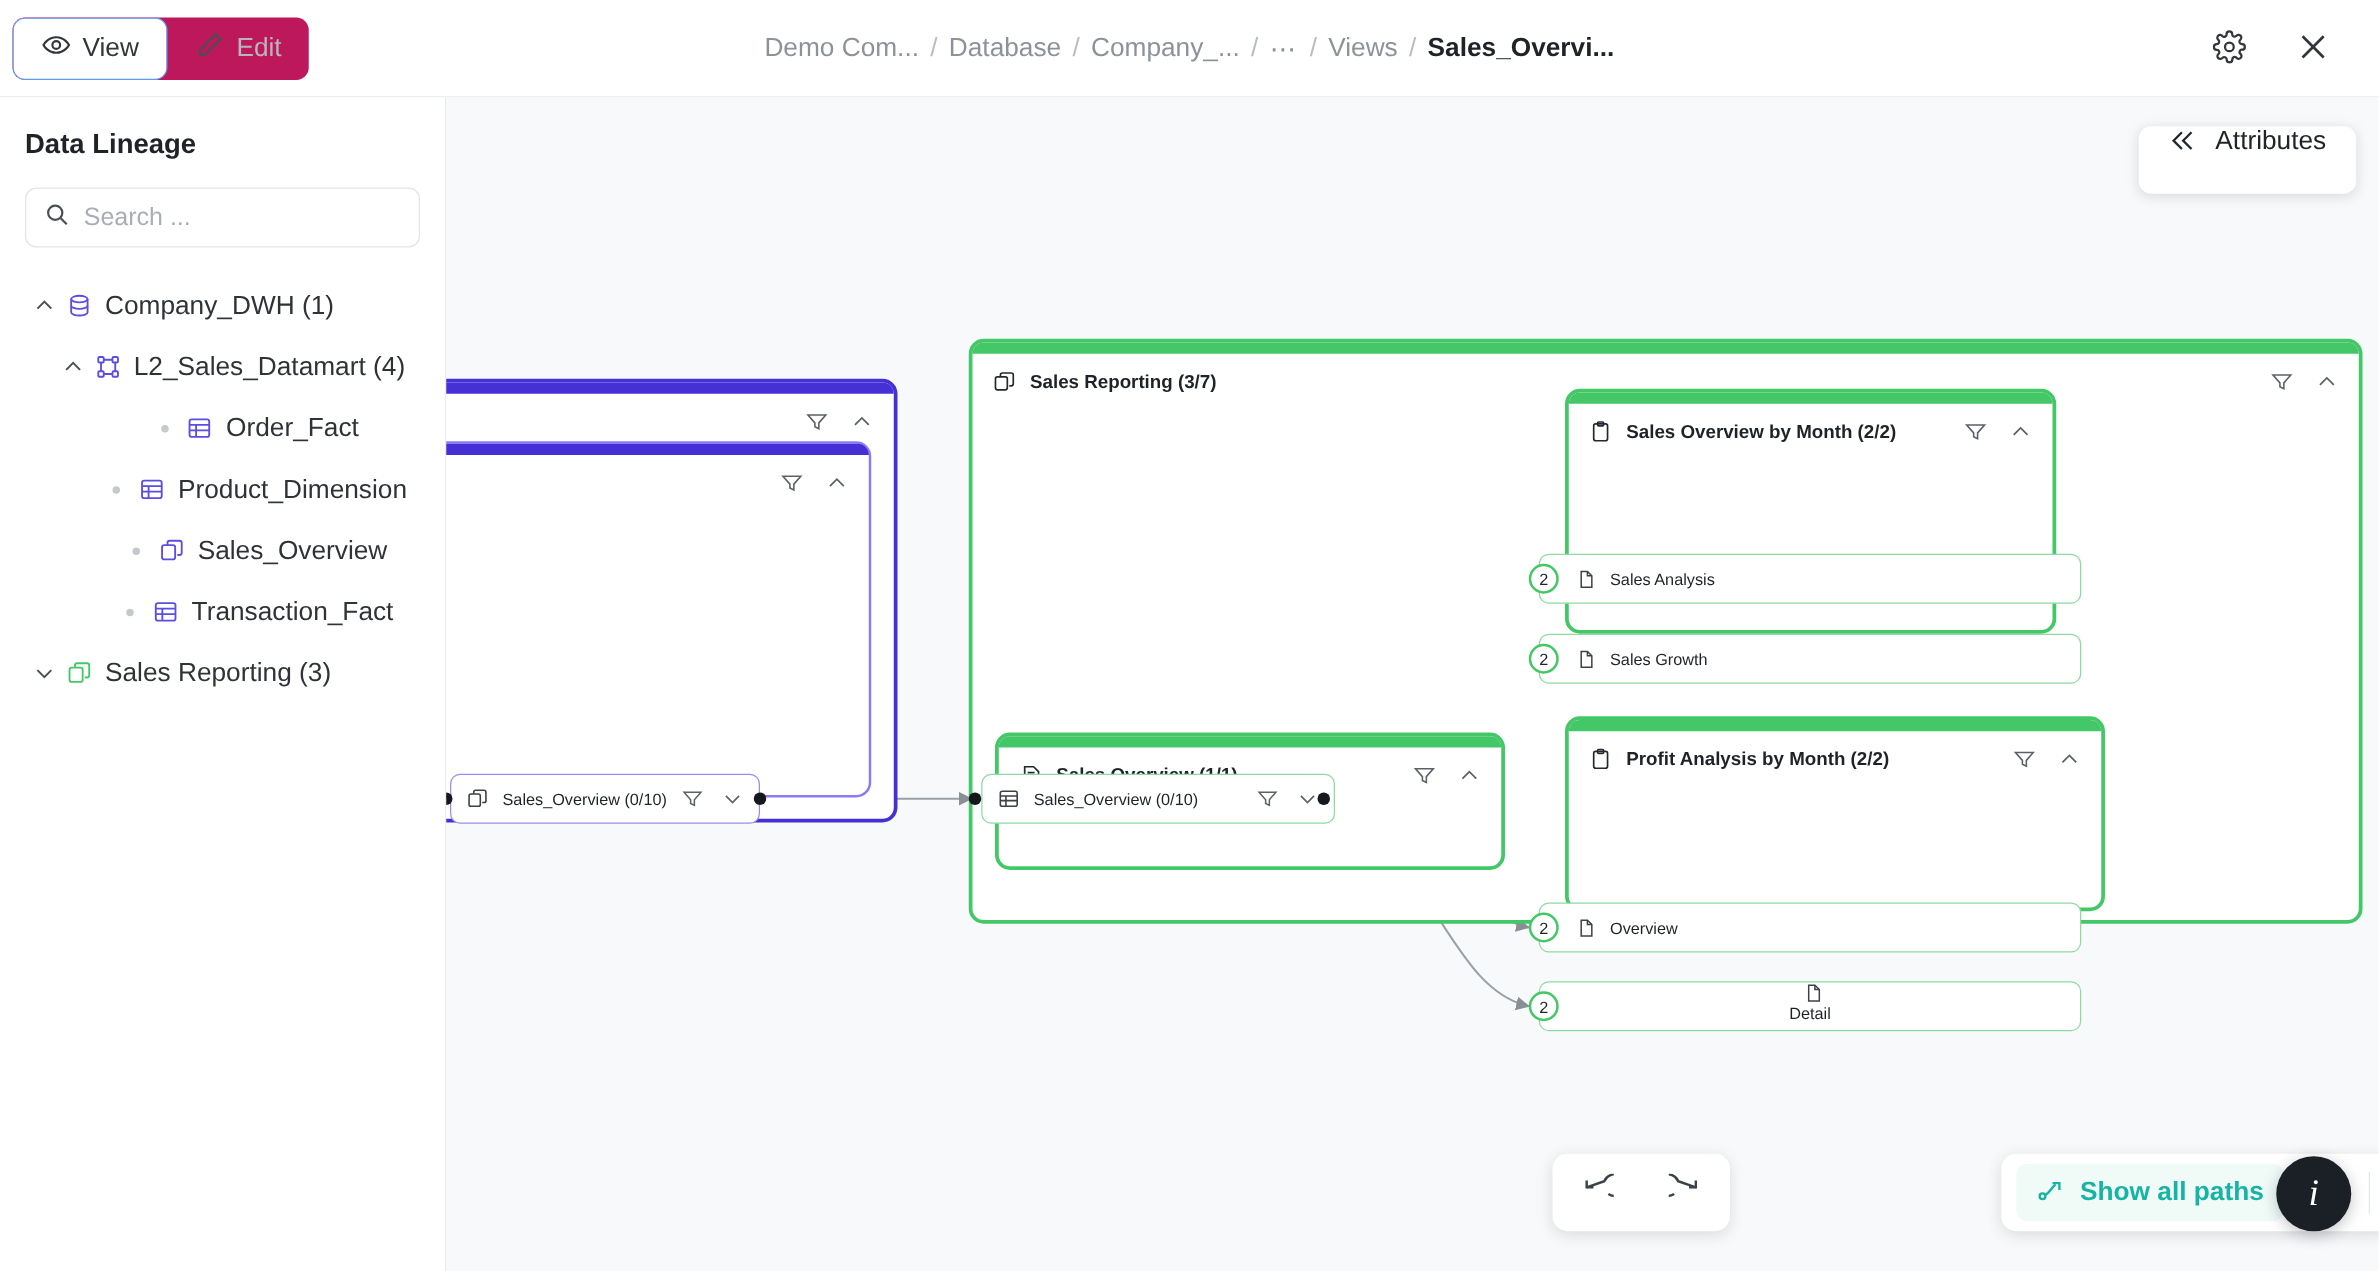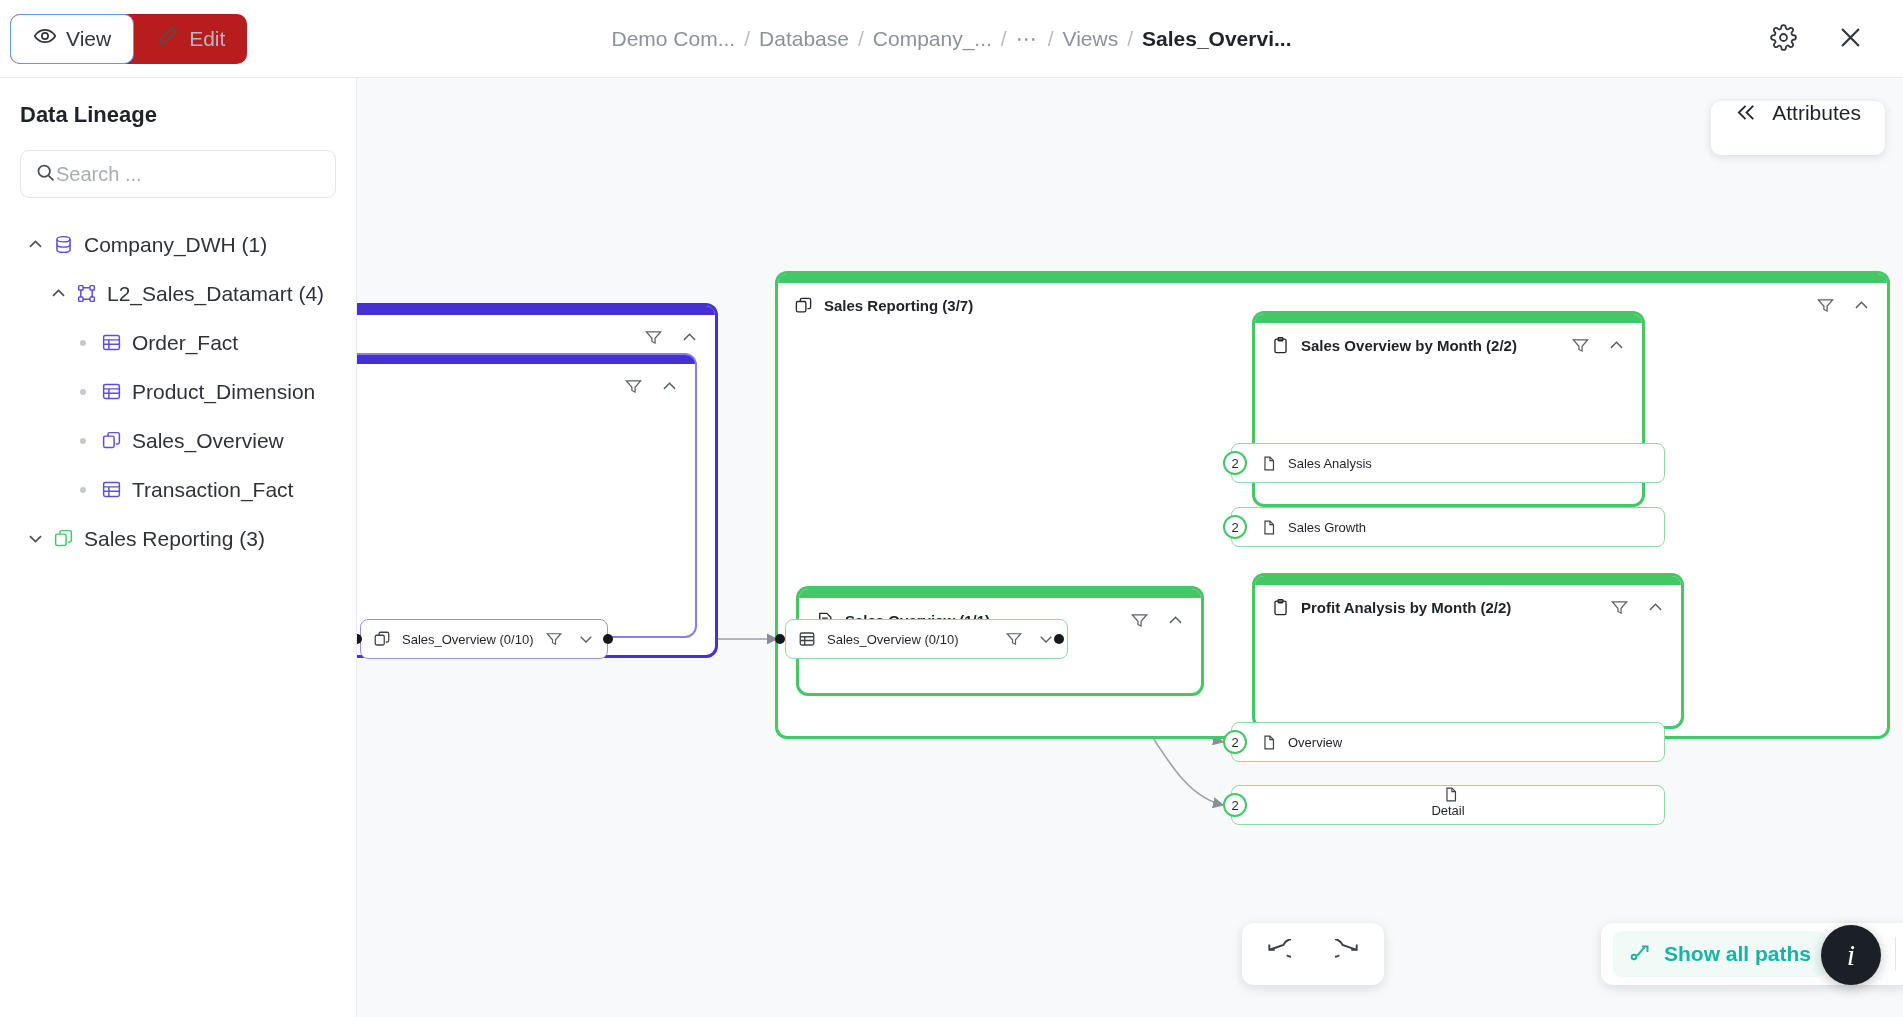--- a/index.html
+++ b/index.html
@@ -11,21 +11,21 @@
   }
   #app { position: relative; width: 1903px; height: 1017px; background: #fff; }
 
   
   #topbar {
     position: absolute; left: 0; top: 0; width: 1903px; height: 78px;
     background: #ffffff; border-bottom: 1px solid #e8eaed;
     display: flex; align-items: center;
   }
   .mode-group {
-    display: flex; margin-left: 10px; background: #b91c1c;
+    display: flex; margin-left: 10px; background: #be185d;
     border-radius: 10px; padding: 0; overflow: hidden;
   }
   .mode-btn {
     display: flex; align-items: center; gap: 9px;
     height: 50px; padding: 0 22px; font-size: 21px; color: #b4b8bd;
     background: transparent; border: none; cursor: pointer;
     font-family: "Liberation Sans", sans-serif;
   }
   .mode-btn.active {
     background: #ffffff; color: #32363b; border: 1.5px solid #5b9bf8;
@@ -52,39 +52,39 @@
   #close-btn { right: 28px; }
 
   
   #sidebar {
     position: absolute; left: 0; top: 78px; width: 357px; height: 939px;
     background: #ffffff; border-right: 1px solid #e8eaed; padding: 0 20px;
   }
   #panel-title { margin-top: 24px; font-size: 22px; font-weight: bold; color: #1f2328; }
   #search-wrap {
     margin-top: 22px; height: 48px; border: 1px solid #e2e5e9; border-radius: 9px;
-    display: flex; align-items: center; padding: 16px 14px; background: #fff;
+    display: flex; align-items: center; gap: 11px; padding: 16px 14px; background: #fff;
   }
   #search-input {
     border: none; outline: none; font-size: 20px; color: #32363b;
     font-family: "Liberation Sans", sans-serif; width: 100%; background: transparent;
   }
   #search-input::placeholder { color: #a9aeb5; }
 
   #tree { margin-top: 22px; }
   .tree-row {
     display: flex; align-items: center; height: 49px; cursor: pointer;
     font-size: 21px; color: #2f3337; white-space: nowrap;
   }
   .tree-row .chev { width: 26px; display:flex; align-items:center; justify-content:center; flex:none; }
   .tree-row .dot { width: 26px; display:flex; align-items:center; justify-content:center; flex:none; }
   .tree-row .tico { width: 30px; display:flex; align-items:center; justify-content:center; flex:none; margin-right: 6px;}
   .d-l0 { padding-left: 2px; }
   .d-l1 { padding-left: 25px; }
-  .d-l2 { padding-left: 50px; }
+  .d-l2 { padding-left: 50px; justify-content: center; }
 
   
   #canvas {
     position: absolute; left: 357px; top: 78px; width: 1546px; height: 939px;
     background: #f8f9fa; overflow: hidden;
   }
   #edges { position: absolute; left: 0; top: 0; width: 1546px; height: 939px; }
 
   
   .grp {

